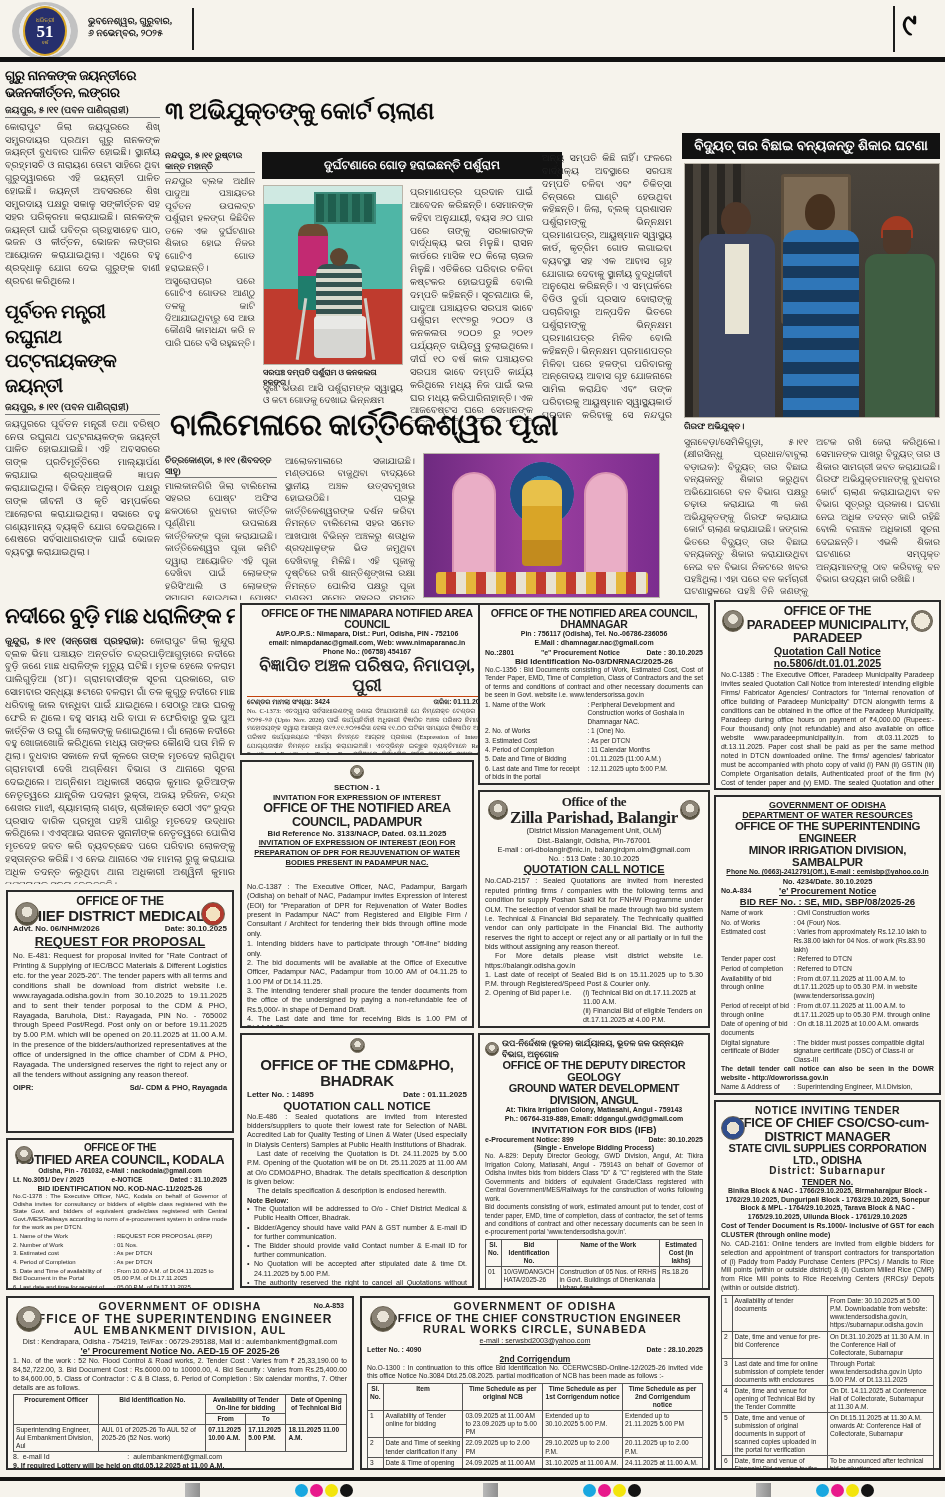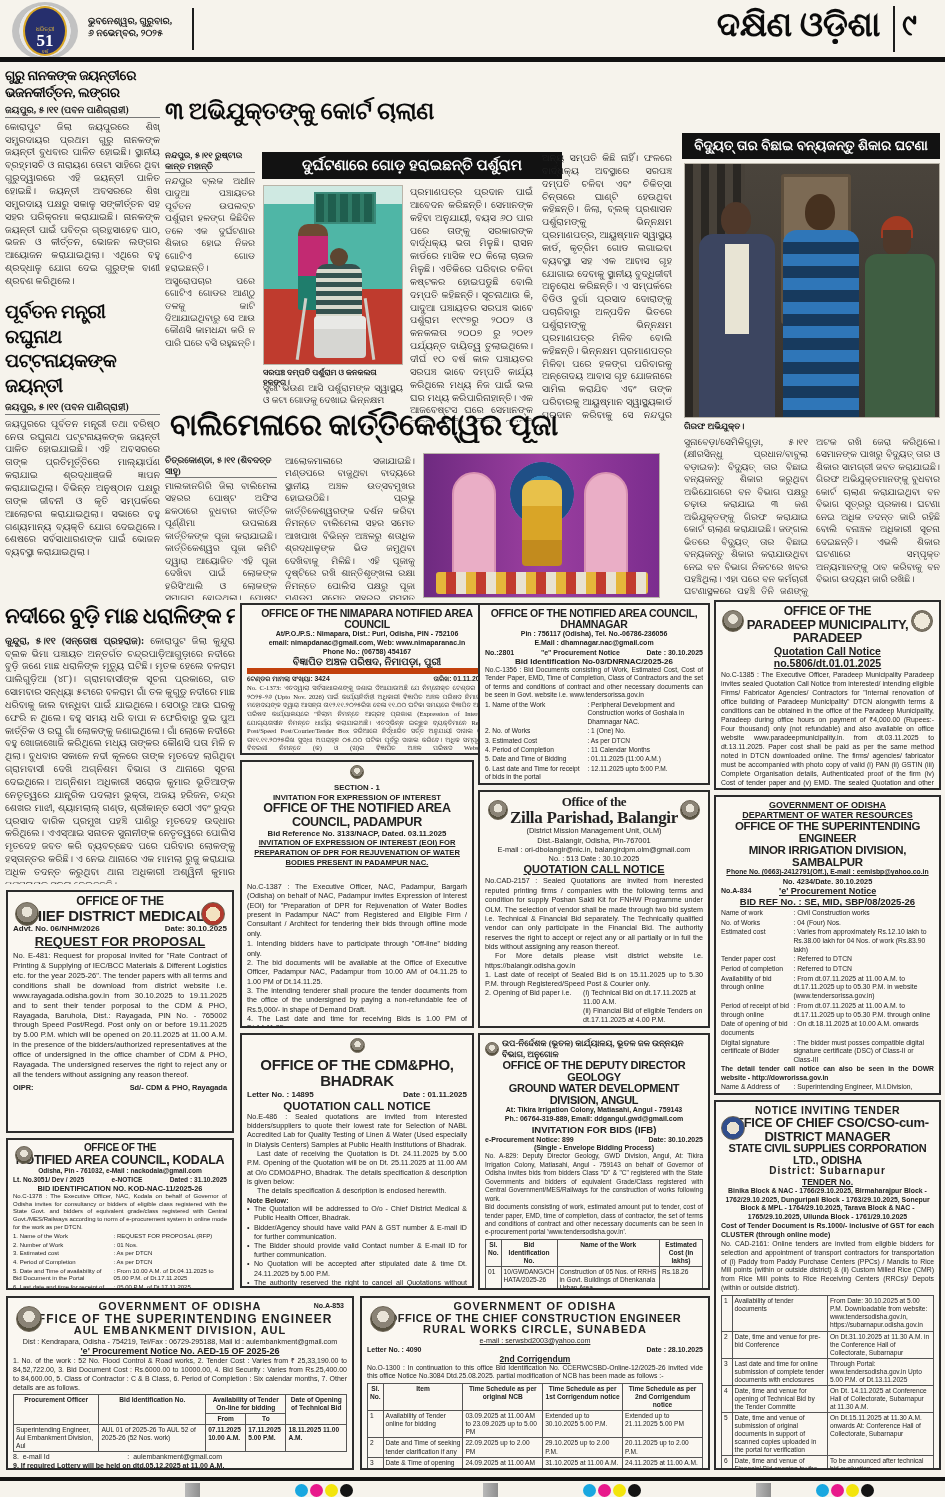--- a/index.html
+++ b/index.html
@@ -38,32 +38,31 @@
 .dot{width:13px;height:13px;border-radius:50%}
 .gsq{width:15px;height:15px;background:linear-gradient(90deg,#b9b9b9,#8e8e8e)}
 </style>
 </head>
 <body>
 
 <div class="page">
 
   <div class="abs" style="left:0;top:0;width:945px;height:56px">
     <div class="abs" style="left:12px;top:2px;width:66px;height:58px;border-radius:50%;background:radial-gradient(circle,#e8e8e8 0 58%,#c2c2c2 59% 78%,#d8b23a 79% 100%);display:flex;align-items:center;justify-content:center">
-      <div style="width:44px;height:50px;border-radius:50%;background:#262f6d;border:2px solid #d9a728;display:flex;flex-direction:column;align-items:center;justify-content:flex-end">
+      <div style="width:44px;height:50px;border-radius:50%;background:#262f6d;border:2px solid #d9a728;display:flex;flex-direction:column;align-items:center;justify-content:center">
         <span style="font-size:6px;color:#f0c43a;line-height:1">ଧରିତ୍ରୀ</span>
         <span style="font-size:17px;color:#ffffff;font-weight:bold;line-height:1.05">51</span>
         <span style="font-size:4.5px;color:#f0c43a;line-height:1">ବର୍ଷ</span>
       </div>
     </div>
     <div class="abs" style="left:88px;top:15px;width:100px;font-size:9.5px;font-weight:bold;line-height:1.3">
       <div>ଭୁବନେଶ୍ୱର, ଗୁରୁବାର,</div>
       <div>୬ ନଭେମ୍ବର, ୨୦୨୫</div>
     </div>
     <div class="abs vrule" style="left:192px;top:8px;height:42px"></div>
-    <div class="abs hl" style="left:630px;top:6px;width:250px;font-size:34px;text-align:right">ଦକ୍ଷିଣ ଓଡ଼ିଶା</div>
     <div class="abs vrule" style="left:893px;top:6px;height:46px"></div>
     <div class="abs hl" style="left:902px;top:8px;font-size:30px">୯</div>
   </div>
   <div class="abs" style="left:0;top:57px;width:945px;height:5px;background:#121212"></div>
 
   <div class="abs" style="left:5px;top:68px;width:155px">
     <div class="hl" style="font-size:13.5px;line-height:1.25">ଗୁରୁ ନାନକଙ୍କ ଜୟନ୍ତୀରେ ଭଜନକୀର୍ତ୍ତନ, ଲଙ୍ଗର</div>
     <div class="dateline" style="margin-top:3px;border-bottom:1px solid #777;padding-bottom:1px">ଜୟପୁର, ୫।୧୧ (ପବନ ପାଣିଗ୍ରାହୀ)</div>
     <div class="odia-body" style="margin-top:3px;height:178px;overflow:hidden">କୋରାପୁଟ ଜିଲା ଜୟପୁରରେ ଶିଖ୍ ସମ୍ପ୍ରଦାୟର ପ୍ରଥମ ଗୁରୁ ନାନକଙ୍କ ଜୟନ୍ତୀ ବୁଧବାର ପାଳିତ ହୋଇଛି। ସ୍ଥାନୀୟ ବ୍ରହ୍ମସଚି ଓ ନାରାୟଣ ତୋଟା ସାହିରେ ଥିବା ଗୁରୁଦ୍ୱାରରେ ଏହି ଜୟନ୍ତୀ ପାଳିତ ହୋଇଛି। ଜୟନ୍ତୀ ଅବସରରେ ଶିଖ ସମ୍ପ୍ରଦାୟ ପକ୍ଷରୁ ସକାଳୁ ସଙ୍କୀର୍ତ୍ତନ ସହ ସହର ପରିକ୍ରମା କରାଯାଇଛି। ନାନକଙ୍କ ଜୟନ୍ତୀ ପାଇଁ ପବିତ୍ର ଗ୍ରନ୍ଥସାହେବ ପାଠ, ଭଜନ ଓ କୀର୍ତ୍ତନ, ଭୋଜନ ଲଙ୍ଗର ଆୟୋଜନ କରାଯାଇଥିଲା। ଏଥିରେ ବହୁ ଶ୍ରଦ୍ଧାଳୁ ଯୋଗ ଦେଇ ଗୁରୁଙ୍କ ବାଣୀ ଶ୍ରବଣ କରିଥିଲେ।</div>
   </div>
@@ -76,21 +75,21 @@
   <div class="abs" style="left:165px;top:80px;width:775px;height:62px;display:flex;align-items:center;gap:10px;overflow:hidden">
     <span class="hl" style="font-size:24px;white-space:nowrap">୩ ଅଭିଯୁକ୍ତଙ୍କୁ କୋର୍ଟ ଚାଲାଣ</span>
   </div>
 
   <div class="abs" style="left:165px;top:150px;width:90px;height:272px;overflow:hidden">
     <div class="dateline" style="font-size:8.6px;border-bottom:1px solid #777;margin-bottom:2px">ନନ୍ଦପୁର, ୫।୧୧ ରୁଷ୍ଟାର କାନ୍ତ ମହାନ୍ତି</div>
     <div class="odia-body" style="font-size:9.3px">ନନ୍ଦପୁର ବ୍ଲକ ଅଧୀନ ପାଦୁଆ ପଞ୍ଚାୟତର ପୂର୍ବତନ ଉପଲବ୍ଚ ପର୍ଶୁରାମ ହଳଙ୍ଗ କିଛିଦିନ ତଳେ ଏକ ଦୁର୍ଘଟଣାର ଶିକାର ହୋଇ ନିଜର ଗୋଟିଏ ଗୋଡ ହରାଇଛନ୍ତି। ଅସ୍ତ୍ରୋପଚାର ପରେ ଗୋଟିଏ ଗୋଡର ଆଣ୍ଠୁ ତଳକୁ କାଟି ଦିଆଯାଇଥିବାରୁ ସେ ଆଉ କୌଣସି କାମଧନ୍ଦା କରି ନ ପାରି ଘରେ ବସି ରହୁଛନ୍ତି।</div>
   </div>
 
   <div class="abs black-box" style="left:262px;top:152px;width:300px;height:27px">
-    <span style="font-size:15px">ଦୁର୍ଘଟଣାରେ ଗୋଡ଼ ହରାଇଛନ୍ତି ପର୍ଶୁରାମ</span>
+    <span style="font-size:12px">ଦୁର୍ଘଟଣାରେ ଗୋଡ଼ ହରାଇଛନ୍ତି ପର୍ଶୁରାମ</span>
   </div>
 
   <div class="photo" style="left:263px;top:185px;width:140px;height:180px;background:linear-gradient(180deg,#cfe9e2 0 10%,#4fb6a6 10% 58%,#bf3b2e 58% 100%)">
     <div class="abs" style="left:50px;top:6px;width:62px;height:32px;background:repeating-linear-gradient(90deg,#1f5e4e 0 8px,#2f7a66 8px 12px);border:2px solid #3b8a7a"></div>
     <div class="abs" style="left:34px;top:38px;width:30px;height:86px;background:linear-gradient(180deg,#6d4a33 0 14%,#c22a72 14% 60%,#1f7d6c 60% 100%);border-radius:10px 10px 2px 2px"></div>
     <div class="abs" style="left:52px;top:78px;width:46px;height:60px;background:repeating-linear-gradient(180deg,#35514f 0 5px,#d9d9cd 5px 9px);border-radius:10px 10px 4px 4px"></div>
     <div class="abs" style="left:66px;top:62px;width:18px;height:18px;border-radius:50%;background:#5d4531"></div>
     <div class="abs" style="left:50px;top:130px;width:52px;height:42px;background:linear-gradient(180deg,#e9e9e6 0 30%,#d6d6d2 30% 100%);border-radius:4px"></div>
     <div class="abs" style="left:36px;top:112px;width:3px;height:62px;background:#cfcfc8;transform:rotate(8deg)"></div>
     <div class="abs" style="left:104px;top:112px;width:3px;height:62px;background:#cfcfc8;transform:rotate(-8deg)"></div>
@@ -139,21 +138,21 @@
       <span class="b">କୁନ୍ଦୁରା, ୫।୧୧ (ସନ୍ତୋଷ ପ୍ରହରାଜ):</span>
       <span>କୋରାପୁଟ ଜିଲା କୁନ୍ଦୁରା ବ୍ଲକ ଭିମା ପଞ୍ଚାୟତ ଅନ୍ତର୍ଗତ ଚନ୍ଦ୍ରପାଡ଼ିଆଗୁଡ଼ାରେ ନଦୀରେ ବୁଡ଼ି ଜଣେ ମାଛ ଧରାଳିଙ୍କ ମୃତ୍ୟୁ ଘଟିଛି। ମୃତକ ହେଲେ ବଳରାମ ପାଲିଗୁଡ଼ିଆ (୪୮)। ଗ୍ରାମବାସୀଙ୍କ ସୂଚନା ପ୍ରକାରେ, ଗତ ସୋମବାର ସନ୍ଧ୍ୟା ୫ଟାରେ ବଳରାମ ଗାଁ ତଳ କୁଗୁଡୁ ନଦୀରେ ମାଛ ଧରିବାକୁ ଜାଲ ବାନ୍ଧିବା ପାଇଁ ଯାଇଥିଲେ। ସେଠାରୁ ଆଉ ଘରକୁ ଫେରି ନ ଥିଲେ। ବହୁ ସମୟ ଧରି ବାପା ନ ଫେରିବାରୁ ଦୁଇ ପୁଅ କାର୍ତ୍ତିକ ଓ ରଘୁ ଗାଁ ଲୋକଙ୍କୁ ଜଣାଇଥିଲେ। ଗାଁ ଲୋକେ ନଦୀରେ ବହୁ ଖୋଜାଖୋଜି କରିଥିଲେ ମଧ୍ୟ ତାଙ୍କର କୌଣସି ପତା ମିଳି ନ ଥିଲା। ବୁଧବାର ସକାଳେ ନଦୀ କୂଳରେ ତାଙ୍କ ମୃତଦେହ ଲାଗିଥିବା ଗ୍ରାମବାସୀ ଦେଖି ଅଗ୍ନିଶମ ବିଭାଗ ଓ ଥାନାରେ ସୂଚନା ଦେଇଥିଲେ। ଅଗ୍ନିଶମ ଅଧିକାରୀ ସରୋଜ କୁମାର ଭୂତିଆଙ୍କ ନେତୃତ୍ୱରେ ଯାନ୍ତ୍ରିକ ପଦଲାମ ଭୁକ୍ତା, ଅଜୟ ହରିଜନ, ଚନ୍ଦ୍ର ଶେଖର ମାଝୀ, ଶ୍ୟାମଲାଲ୍ ଗଣ୍ଡ, ଶ୍ରୀକାନ୍ତ ସେଠୀ ଏବଂ ରୁଦ୍ର ପ୍ରସାଦ ବାରିକ ପ୍ରମୁଖ ପହଞ୍ଚି ପାଣିରୁ ମୃତଦେହ ଉଦ୍ଧାର କରିଥିଲେ। ଏଏସ୍‌ଆଇ ସନାତନ ସୁନାନୀଙ୍କ ନେତୃତ୍ୱରେ ପୋଲିସ ମୃତଦେହ ଜବତ କରି ବ୍ୟବଚ୍ଛେଦ ପରେ ପରିବାର ଲୋକଙ୍କୁ ହସ୍ତାନ୍ତର କରିଛି। ଏ ନେଇ ଥାନାରେ ଏକ ମାମଲା ରୁଜୁ କରାଯାଇ ଅଧିକ ତଦନ୍ତ କରୁଥିବା ଥାନା ଅଧିକାରୀ ଅଶ୍ୱିନୀ କୁମାର ପଟ୍ଟନାୟକ ସୂଚନା ଦେଇଛନ୍ତି।</span>
     </div>
   </div>
 
   <div class="notice" style="left:240px;top:603px;width:254px;height:152px">
     <div class="n-big" style="font-size:10.5px">OFFICE OF THE NIMAPARA NOTIFIED AREA COUNCIL</div>
     <div class="n-sub-b" style="font-size:7px">At/P.O./P.S.: Nimapara, Dist.: Puri, Odisha, PIN - 752106</div>
     <div class="n-sub-b" style="font-size:7px">email: nimapdanac@gmail.com, Web: www.nimaparanac.in</div>
     <div class="n-sub-b" style="font-size:7px">Phone No.: (06758) 454167</div>
-    <div class="ctr b" style="font-size:10px;border-bottom:6px solid #c2410c;font-family:Liberation Sans, sans-serif">ବିଜ୍ଞାପିତ ଅଞ୍ଚଳ ପରିଷଦ, ନିମାପଡ଼ା, ପୁରୀ</div>
+    <div class="ctr b" style="font-size:17px;border-bottom:1px solid #c2410c;font-family:Liberation Serif, serif">ବିଜ୍ଞାପିତ ଅଞ୍ଚଳ ପରିଷଦ, ନିମାପଡ଼ା, ପୁରୀ</div>
     <div class="refrow" style="font-size:6.8px">
       <span>ଟେଣ୍ଡର ମାମଲା ସଂଖ୍ୟା: 3424</span>
       <span>ତାରିଖ: 01.11.2025</span>
     </div>
     <div class="n-body" style="font-size:6.6px;height:82px;overflow:hidden;font-family:'Liberation Serif',serif">No. C-1373: ଏତଦ୍ୱାରା ସର୍ବସାଧାରଣଙ୍କୁ ଜଣାଇ ଦିଆଯାଉଅଛି ଯେ ନିମ୍ନୋକ୍ତ ଟେଣ୍ଡର ସନ ୨୦୨୫-୨୬ (Upto Nov. 2026) ପାଇଁ କାର୍ଯ୍ୟନିର୍ବାହୀ ଅଧିକାରୀ ବିଜ୍ଞାପିତ ଅଞ୍ଚଳ ପରିଷଦ ନିମାପଡ଼ା ମହୋଦୟଙ୍କ ଦ୍ୱାରା ଆସନ୍ତା ତା୧୨.୧୧.୨୦୨୫ରିଖ ବେଳା ୧୧.୦୦ ଘଟିକା ସମୟରେ ବିଜ୍ଞାପିତ ଅଞ୍ଚଳ ପରିଷଦ କାର୍ଯ୍ୟାଳୟରେ ''ନିଲାମ ନିମନ୍ତେ ଆଗ୍ରହ ପ୍ରକାଶ (Expression of Interest) ଯୋଗ୍ୟତାସୀନ ନିମନ୍ତେ ଧାର୍ଯ୍ୟ କରାଯାଇଅଛି। ଏତଦ୍ଭିନ୍ନ ଇଚ୍ଛୁକ ବ୍ୟକ୍ତିମାନେ Regd. Post/Speed Post/Courier/Tender Box ଜରିଆରେ ନିର୍ଦ୍ଧାରିତ ସର୍ତ୍ତ ଅନୁଯାୟୀ ଦାଖଲ କରି ତା୧୧.୧୧.୨୦୨୫ରିଖ ସୁଦ୍ଧା ଅପରାହ୍ନ ୦୫.୦୦ ଘଟିକା ପୂର୍ବରୁ ଦାଖଲ କରିବେ। ଅଧିକ ସମ୍ପୂର୍ଣ୍ଣ ବିବରଣୀ ନିମନ୍ତେ (କ) ଓ (ଖ)ର ବିଜ୍ଞାପିତ ଅଞ୍ଚଳ ପରିଷଦ Website: http://www.nimaparanac.inରେ ଉପଲବ୍ଧ ଅଛି।</div>
 
   </div>
 
   <div class="notice" style="left:240px;top:760px;width:234px;height:268px">
     <div class="ctr"><span class="emblem" style="width:14px;height:14px"></span></div>

